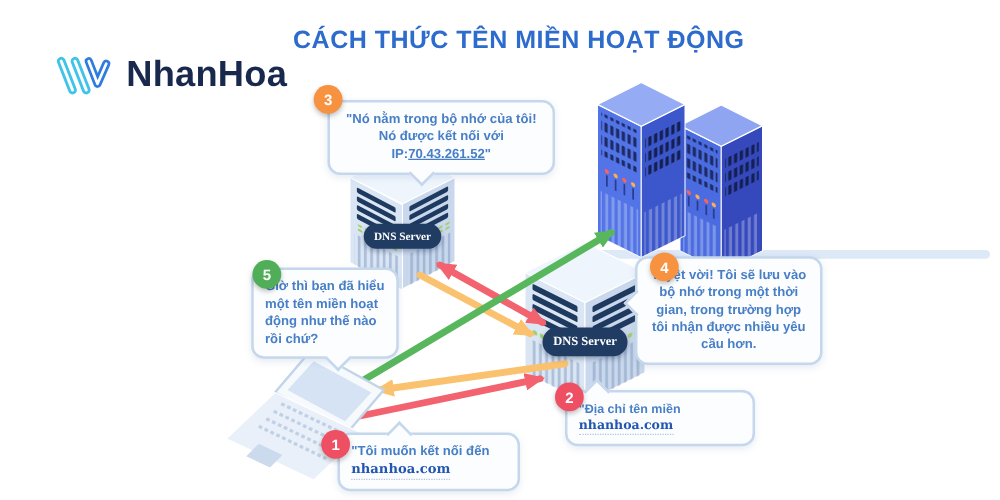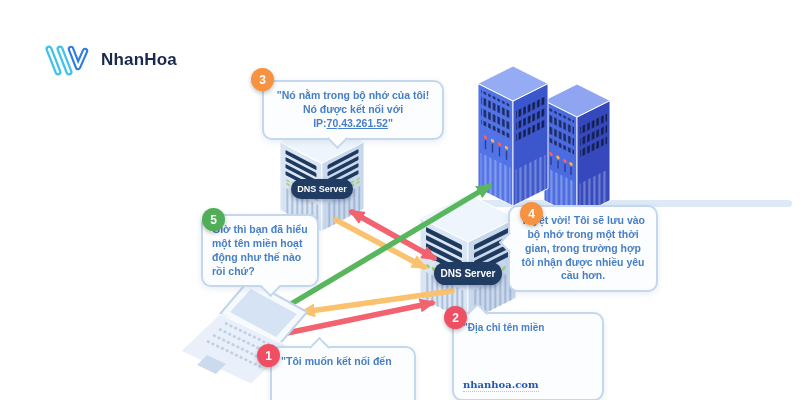--- a/index.html
+++ b/index.html
@@ -1,41 +1,41 @@
 <!DOCTYPE html>
 <html><head>
 <meta charset="utf-8">
 <style>
   html,body{margin:0;padding:0;background:#ffffff;}
   .canvas{position:relative;width:800px;height:400px;background:#ffffff;overflow:hidden;
           font-family:"Liberation Sans","DejaVu Sans",sans-serif;}
   
   .logo{position:absolute;left:42px;top:40px;display:flex;align-items:center;gap:9px;z-index:10;}
-  .logo-text{font-size:17px;font-weight:bold;color:#18294d;letter-spacing:0.2px;}
+  .logo-text{font-size:29px;font-weight:bold;color:#18294d;letter-spacing:0.2px;}
   .page-title{position:absolute;left:185px;top:21px;width:460px;text-align:center;
               font-size:20px;font-weight:bold;color:#2d6bcc;letter-spacing:0.4px;z-index:10;}
   
   .scene{position:absolute;left:0;top:0;z-index:1;}
   
   .pill{position:absolute;background:#203c62;color:#ffffff;font-weight:bold;
         border-radius:12px;display:flex;align-items:center;justify-content:center;
-        box-shadow:0 2px 4px rgba(20,40,80,0.35);z-index:4;}
+        box-shadow:0 2px 4px rgba(20,40,80,0.35);z-index:4;font-family:Liberation Serif, serif;}
   .pill-left{left:291px;top:179px;width:62px;height:20px;font-size:9px;}
   .pill-mid{left:434px;top:262px;width:68px;height:23px;font-size:10px;}
   
   .bubble{position:absolute;background:#fcfdff;border:2px solid #c5d7ec;border-radius:10px;
           padding:7px 9px;color:#477fc6;font-size:10.5px;line-height:1.32;font-weight:600;
           z-index:5;box-shadow:0 2px 6px rgba(120,150,190,0.18);}
   .bubble.center{text-align:center;}
   .tail{position:absolute;width:13px;height:13px;background:#fcfdff;transform:rotate(45deg);}
   .tail-down{bottom:-8.5px;border-right:2px solid #c5d7ec;border-bottom:2px solid #c5d7ec;}
   .tail-up{top:-8.5px;border-top:2px solid #c5d7ec;border-left:2px solid #c5d7ec;}
   .tail-left{left:-8.5px;border-left:2px solid #c5d7ec;border-bottom:2px solid #c5d7ec;}
   .domain{display:block;font-family:"DejaVu Serif","Liberation Serif",serif;color:#2256b0;
-          font-weight:600;border-bottom:1px dotted rgba(120,150,200,0.55);width:max-content;margin-top:44px;}
+          font-weight:600;border-bottom:1px dotted rgba(120,150,200,0.55);width:max-content;}
   .bubble b{font-weight:bold;text-decoration:underline;}
   
   .badge{position:absolute;width:23px;height:23px;border-radius:50%;color:#fff;font-weight:bold;
          font-size:12px;display:flex;align-items:center;justify-content:center;z-index:6;
          box-shadow:0 2px 4px rgba(0,0,0,0.25);}
   .badge-red{background:#ee4f63;}
   .badge-orange{background:#f79240;}
   .badge-green{background:#4fae57;}
 </style>
 </head>
@@ -192,20 +192,21 @@
         <path d="M7,9 L16,32" stroke="#3fc3e9" stroke-width="7"></path>
         <path d="M18,9 L27,32" stroke="#3fc3e9" stroke-width="7"></path>
         <path d="M29,9 L36,27 L43,11" stroke="#2e7ce0" stroke-width="6.5"></path>
         <path d="M7,9 L16,32" stroke="#ffffff" stroke-width="2.4"></path>
         <path d="M18,9 L27,32" stroke="#ffffff" stroke-width="2.4"></path>
         <path d="M29,9 L36,27 L43,11" stroke="#ffffff" stroke-width="2.2"></path>
       </g>
     </svg>
     <span class="logo-text">NhanHoa</span>
   </div>
+  <div class="page-title">CÁCH THỨC TÊN MIỀN HOẠT ĐỘNG</div>
 
   <div class="pill pill-left">DNS Server</div>
   <div class="pill pill-mid">DNS Server</div>
 
   <div class="bubble center" style="left:262px;top:80px;width:160px;">
     <span class="tail tail-down" style="left:66px"></span>
     <span>"Nó nằm trong bộ nhớ của tôi! Nó được kết nối với IP:</span><b>70.43.261.52</b><span>"</span>
   </div>
 
   <div class="bubble center" style="left:508px;top:205px;width:128px;">

